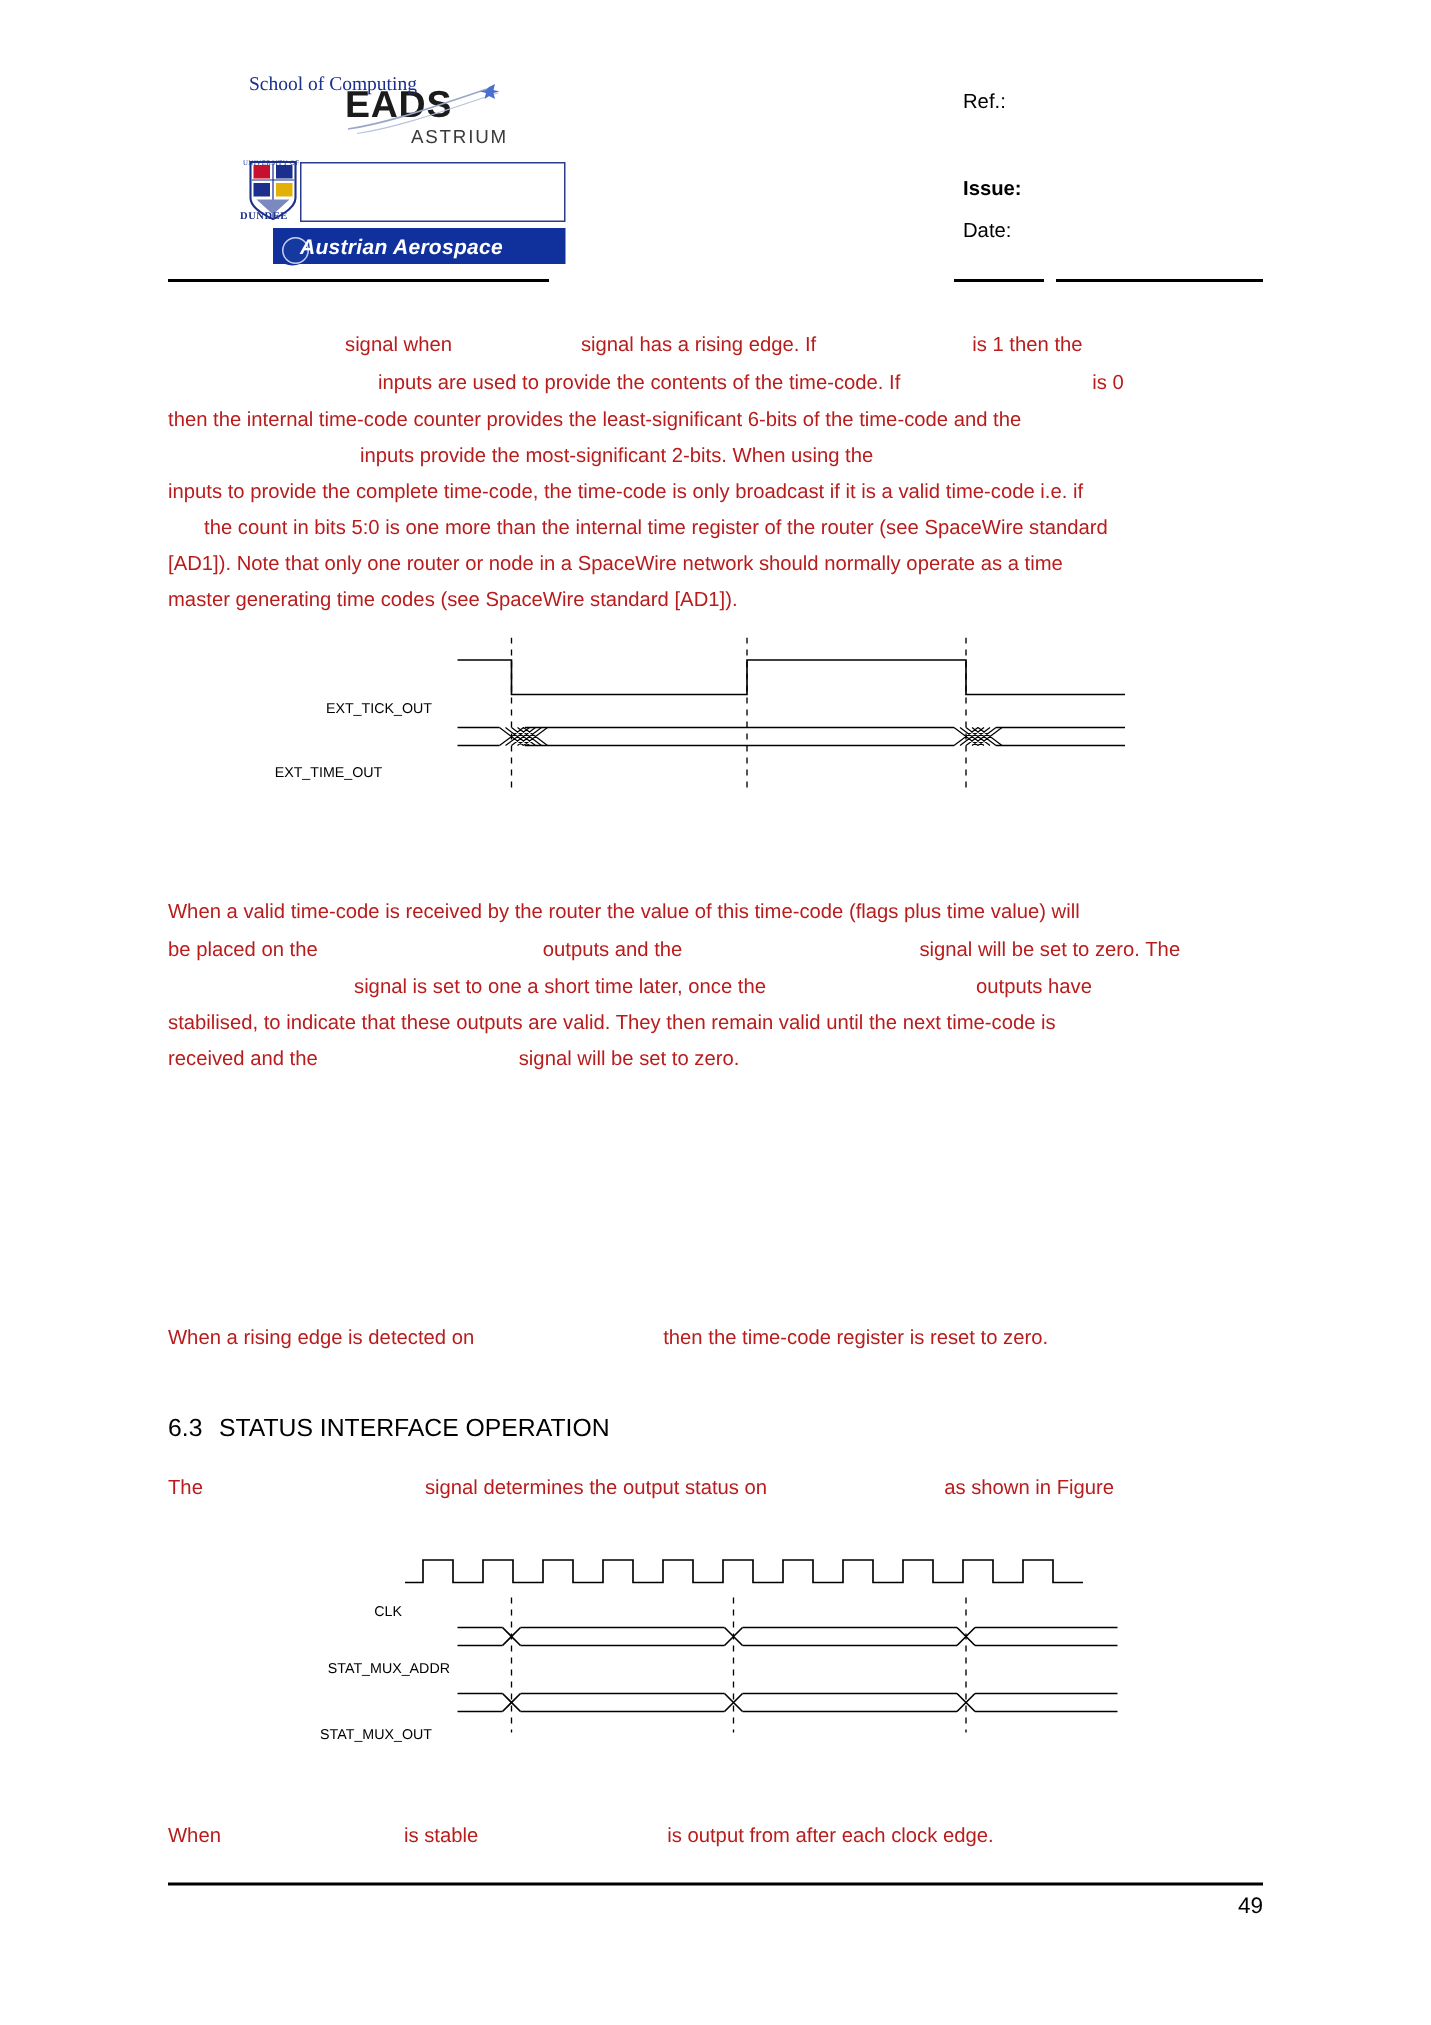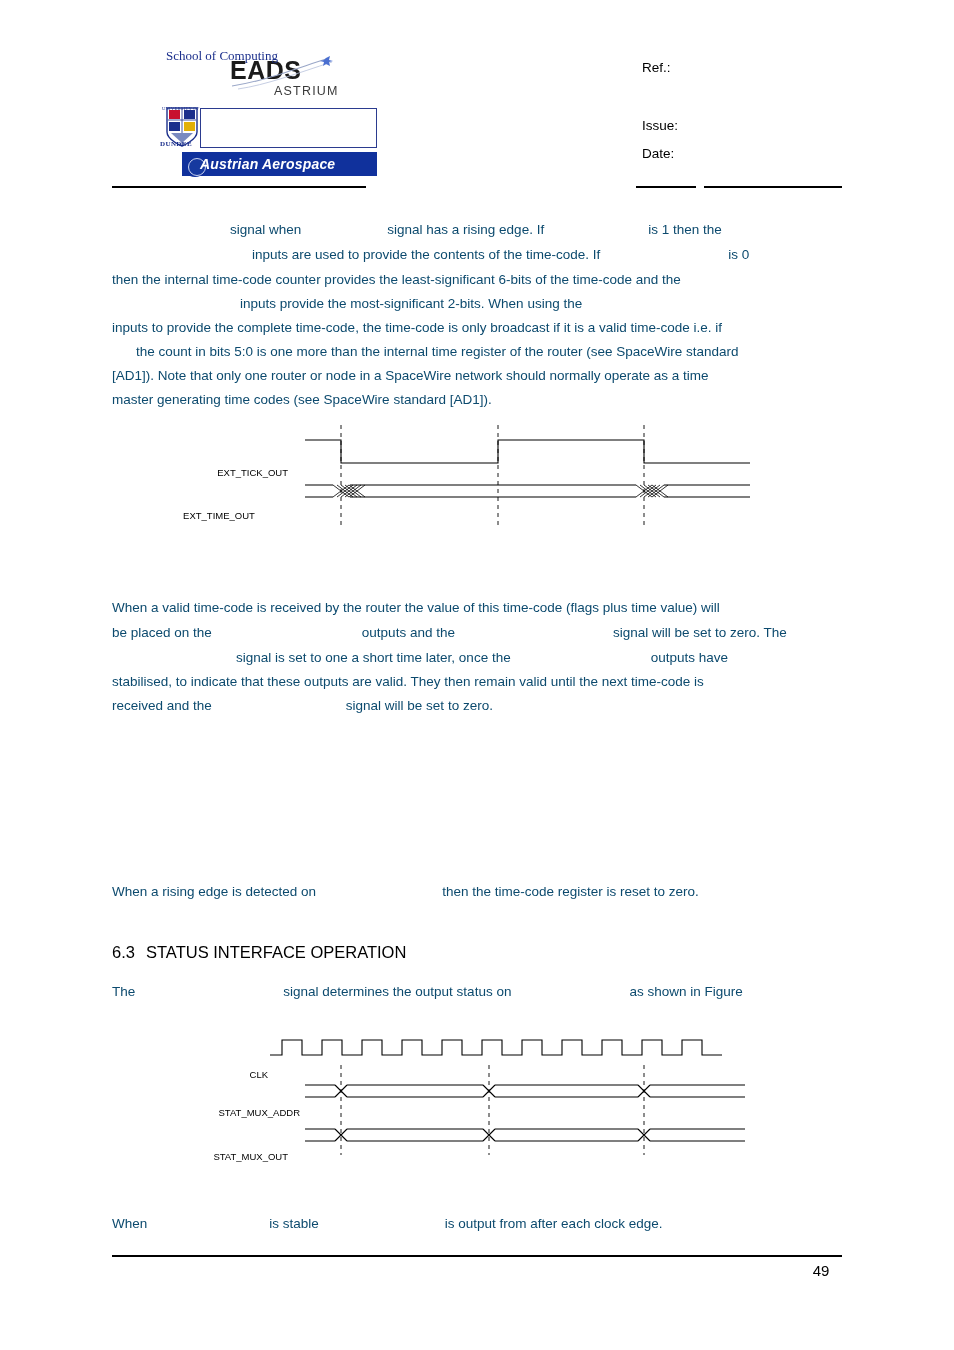--- a/index.html
+++ b/index.html
@@ -158,21 +158,21 @@
     left: 530px;
     top: 0px;
     width: 200px;
     font-size: 13.5px;
   }
   .meta div {
     position: absolute;
     left: 0;
   }
   .meta .ref  { top: 20px; }
-  .meta .issue{ top: 78px; }
+  .meta .issue{ top: 78px; font-weight: bold; }
   .meta .date { top: 106px; }
 
   .header-rule {
     position: absolute;
     left: 112px;
     top: 186px;
     width: 730px;
     height: 0;
     border-top: 2px solid #000000;
   }
@@ -194,21 +194,21 @@
   }
 
   
   .para {
     position: absolute;
     left: 112px;
     width: 730px;
     font-size: 13.5px;
     line-height: 24.5px;
     text-align: justify;
-    color: #0c4a6e;
+    color: #b91c1c;
   }
   .para.nojust { text-align: left; }
   .blank {
     display: inline-block;
     background: #ffffff;
   }
   .heading {
     position: absolute;
     left: 112px;
     font-size: 16.5px;
@@ -236,21 +236,21 @@
     top: 1255px;
     width: 730px;
     height: 0;
     border-top: 2px solid #000000;
   }
   .page-num {
     position: absolute;
     left: 800px;
     top: 1262px;
     width: 42px;
-    text-align: center;
+    text-align: right;
     font-size: 15px;
   }
 </style>
 </head>
 <body>
 
 <div class="page">
 
   <div class="header">
 

